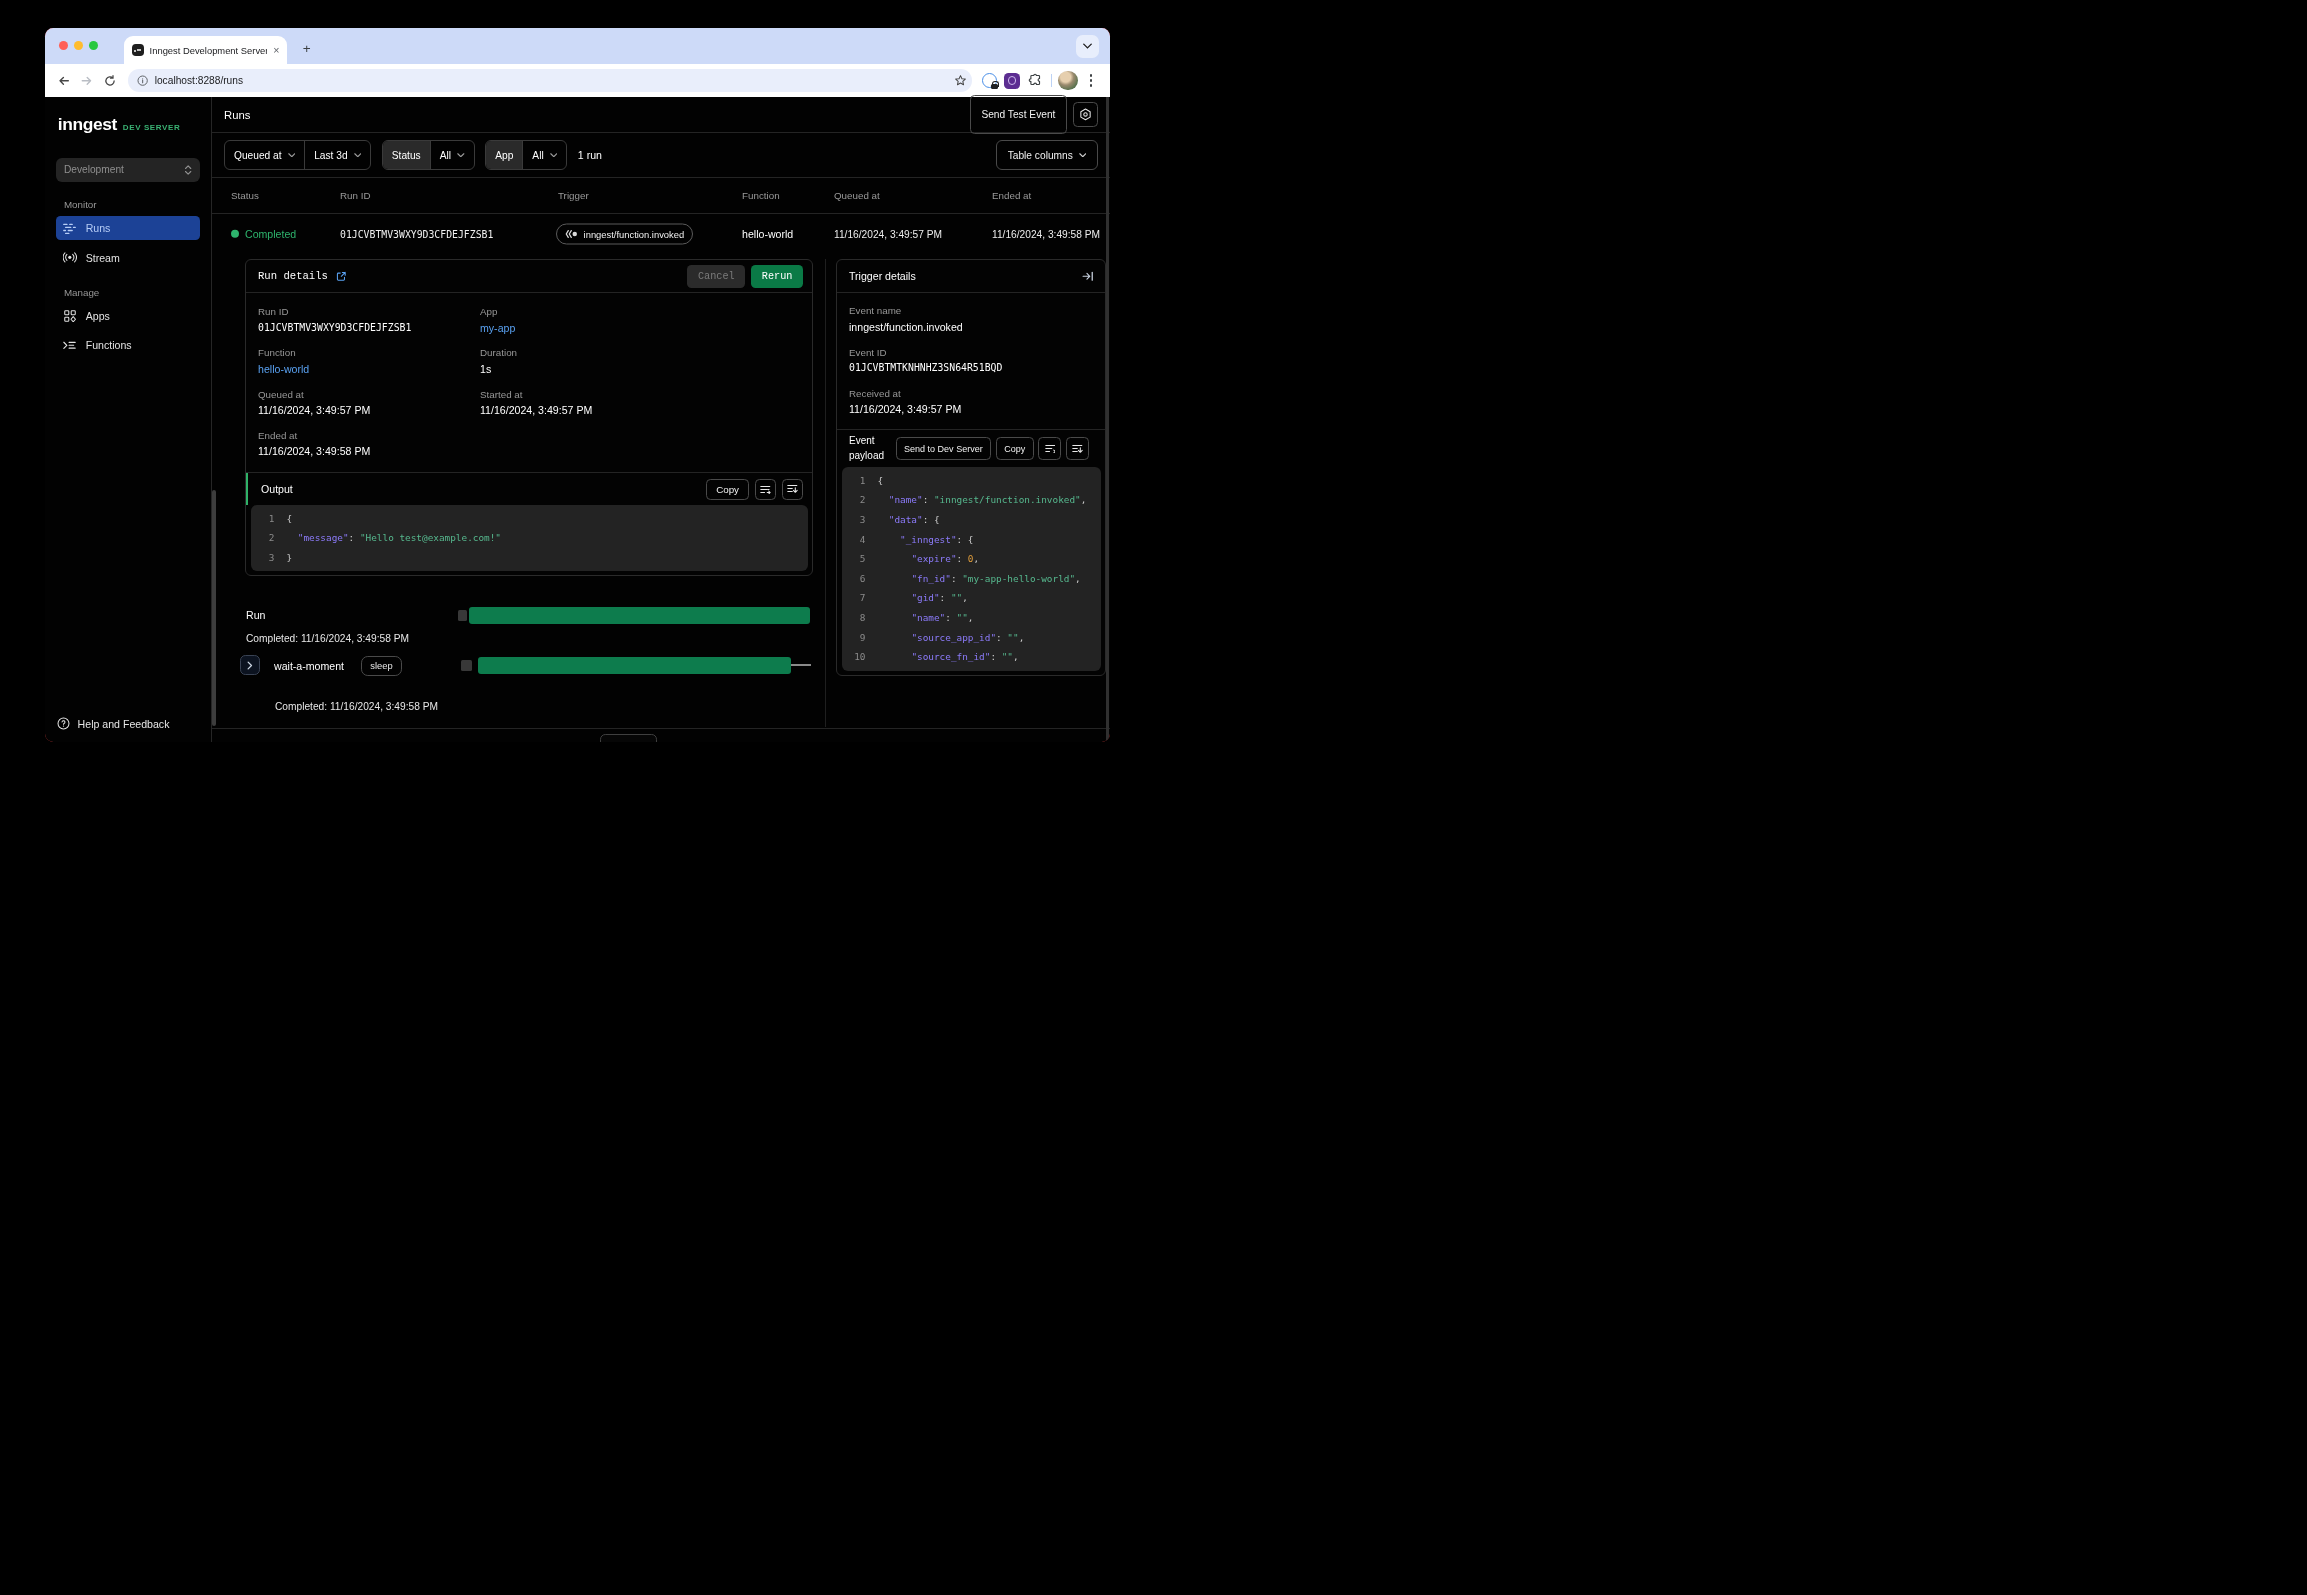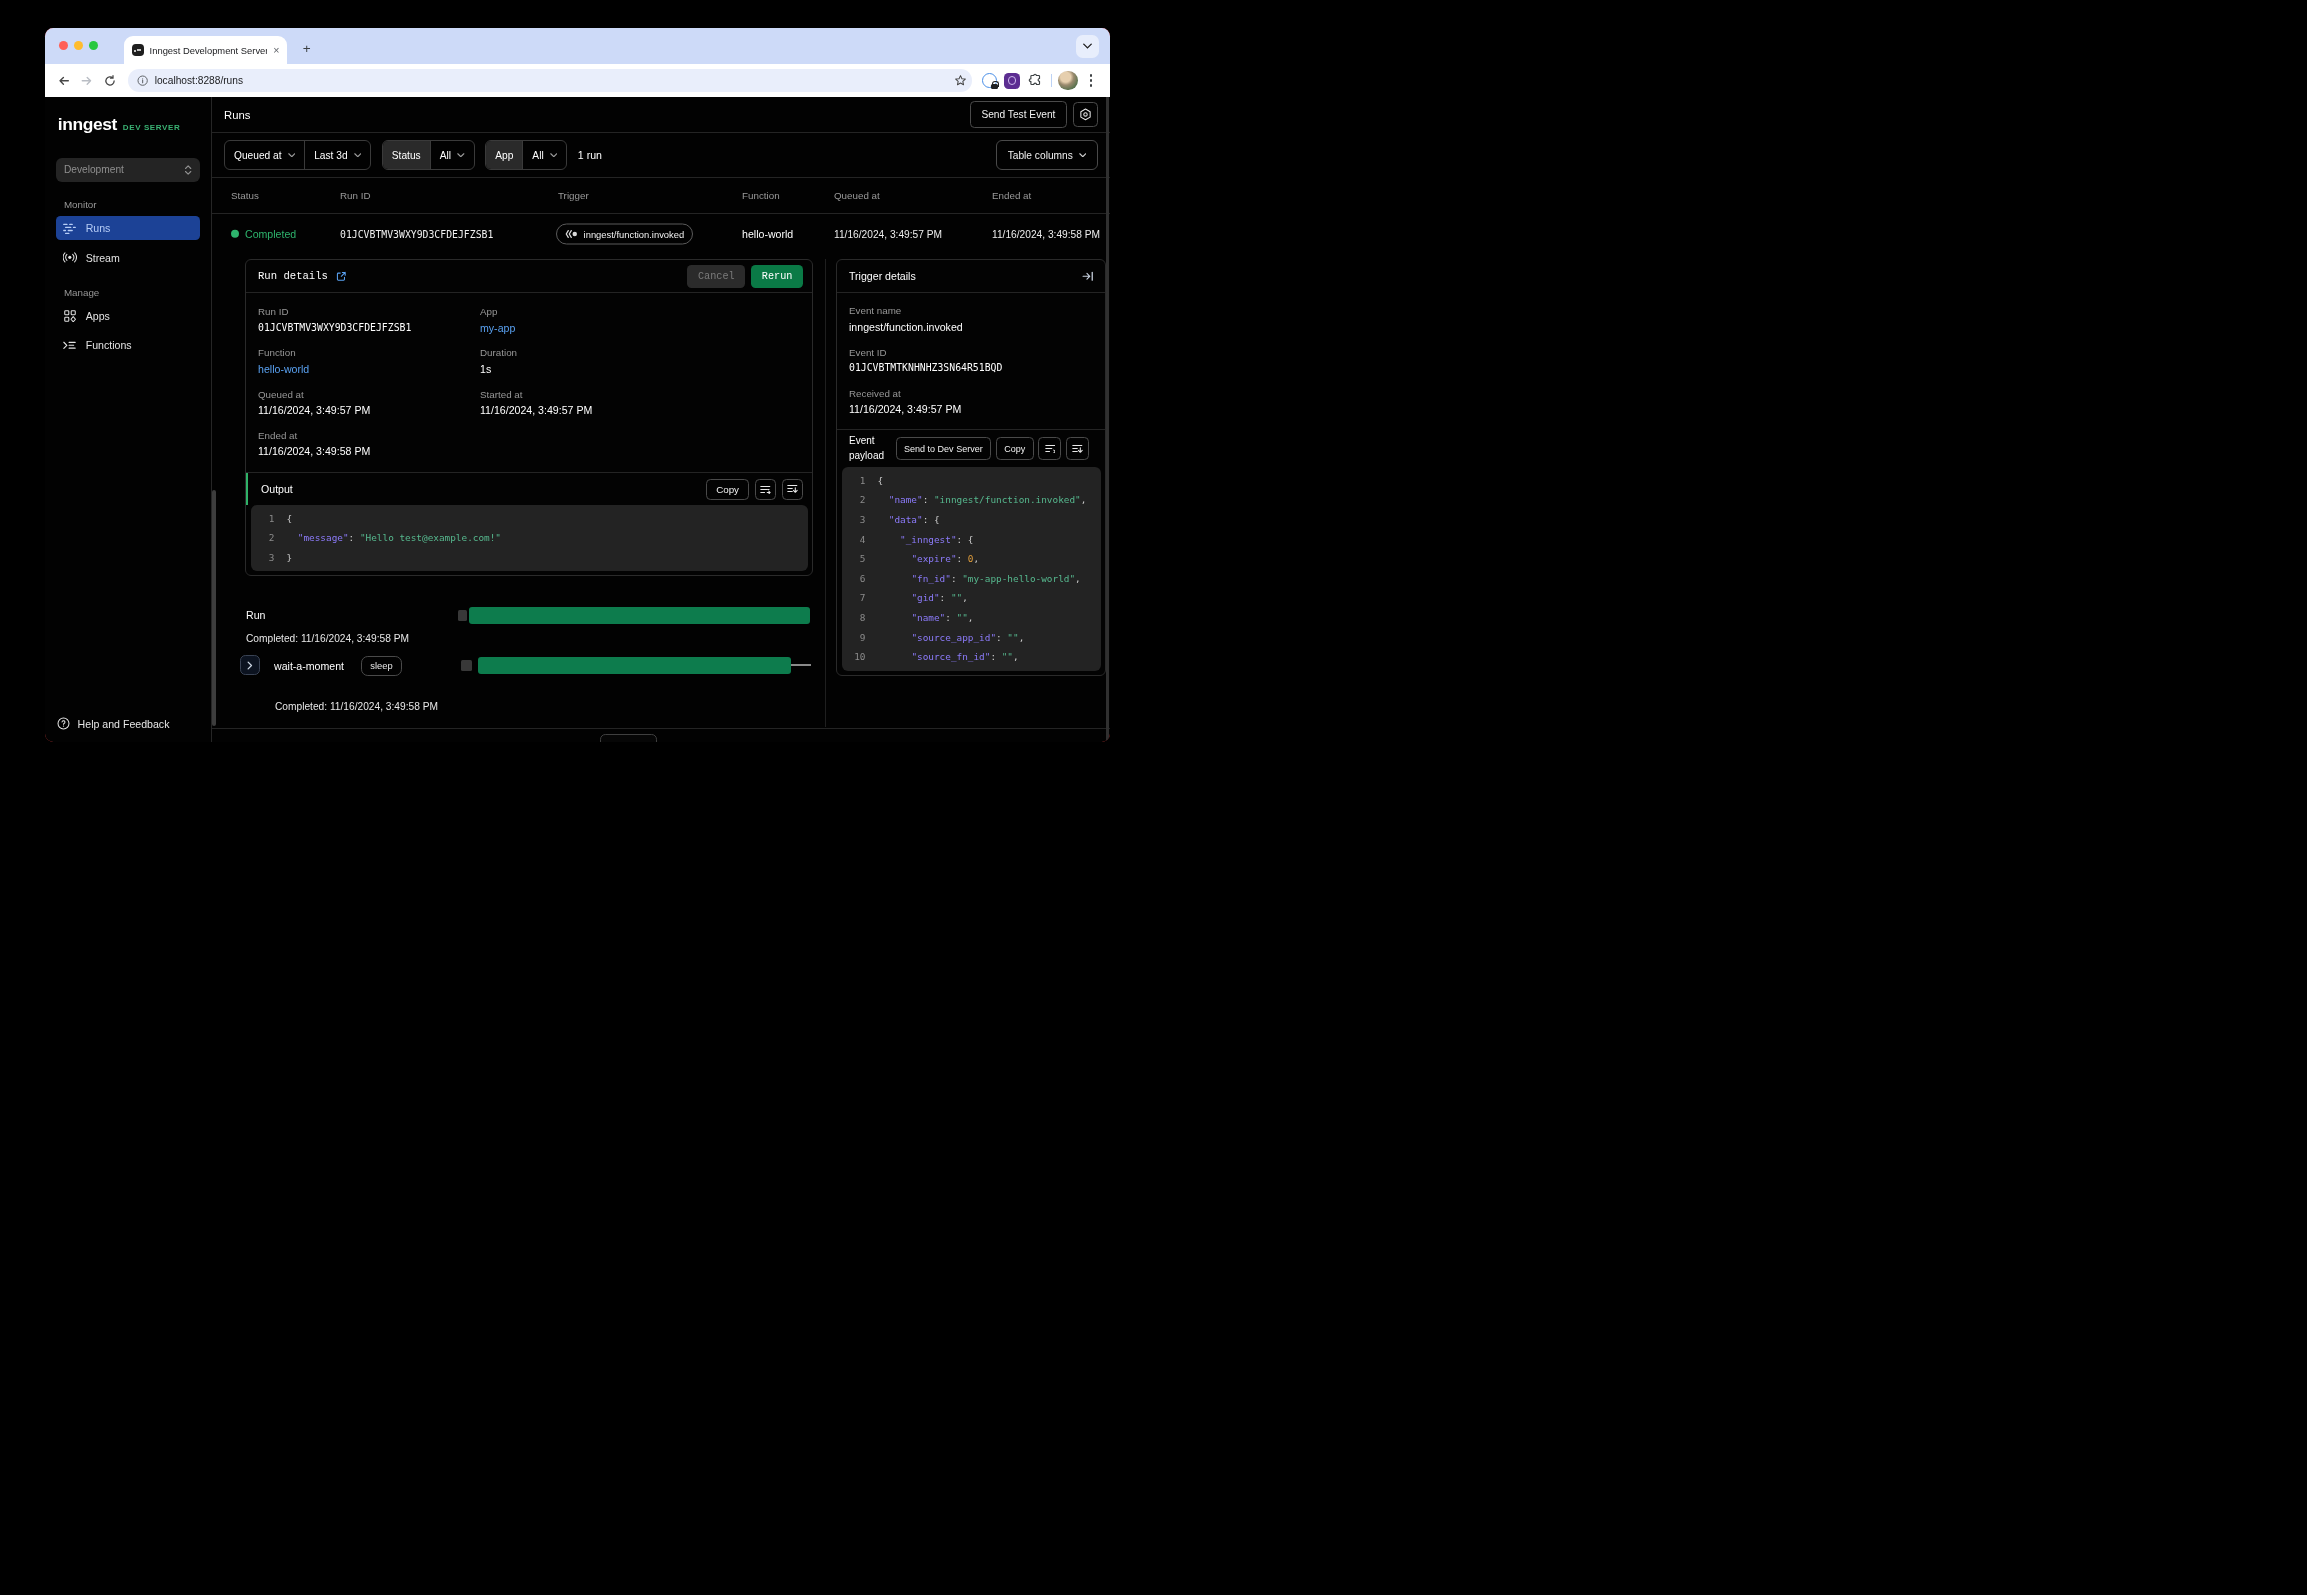--- a/index.html
+++ b/index.html
@@ -59,21 +59,21 @@
   .nav-item.active { background:#1c4296; color:#b6cdf6; }
   .nav-item .nicon { width:13.6px; display:flex; justify-content:center; }
   .sb-help { position:absolute; left:12px; bottom:12px; display:flex; align-items:center; gap:7.6px;
              color:#e6e6e6; font-size:10.6px; }
 
   .main { flex:1; position:relative; min-width:0; }
   .main-header { position:absolute; left:0; right:0; top:0; height:36px; display:flex; align-items:center;
                  padding:0 12px; border-bottom:0.8px solid #242424; }
   .main-title { color:#fff; font-size:11.3px; }
   .hdr-actions { margin-left:auto; display:flex; gap:6px; align-items:center; }
-  .btn-outline { height:27px; border:0.8px solid #4a4a4a; border-radius:4.5px; background:transparent;
+  .btn-outline { height:39px; border:0.8px solid #4a4a4a; border-radius:4.5px; background:transparent;
                  color:#f2f2f2; font-size:10.2px; padding:0 10.6px; display:flex; align-items:center; gap:6px;
                  font-family:inherit; }
   .icon-btn33 { width:25px; height:25px; border:0.8px solid #4a4a4a; border-radius:4.5px; background:transparent;
                 display:flex; align-items:center; justify-content:center; }
 
   .filterbar { position:absolute; left:0; right:0; top:36px; height:45px; display:flex; align-items:center;
                padding:0 12px; gap:10.6px; border-bottom:0.8px solid #242424; }
   .fgroup { display:flex; align-items:stretch; height:30px; border:0.8px solid #3a3a3a; border-radius:6px; overflow:hidden; }
   .fcell { display:flex; align-items:center; gap:6px; padding:0 9px; color:#fff; font-size:10.2px; }
   .fcell + .fcell { border-left:0.8px solid #3a3a3a; }

